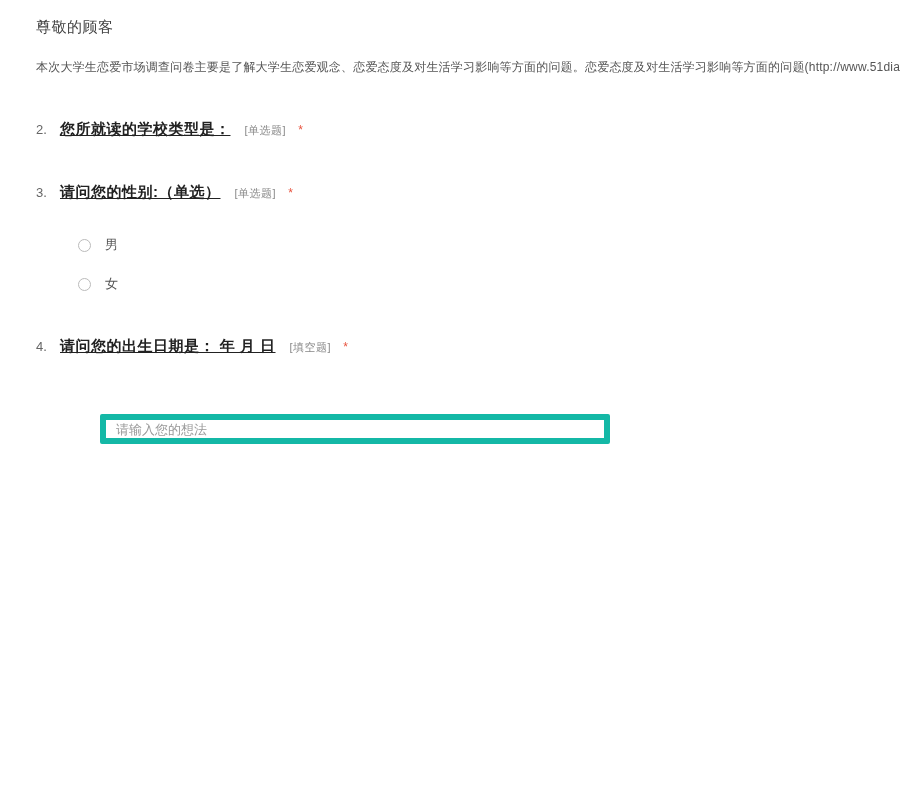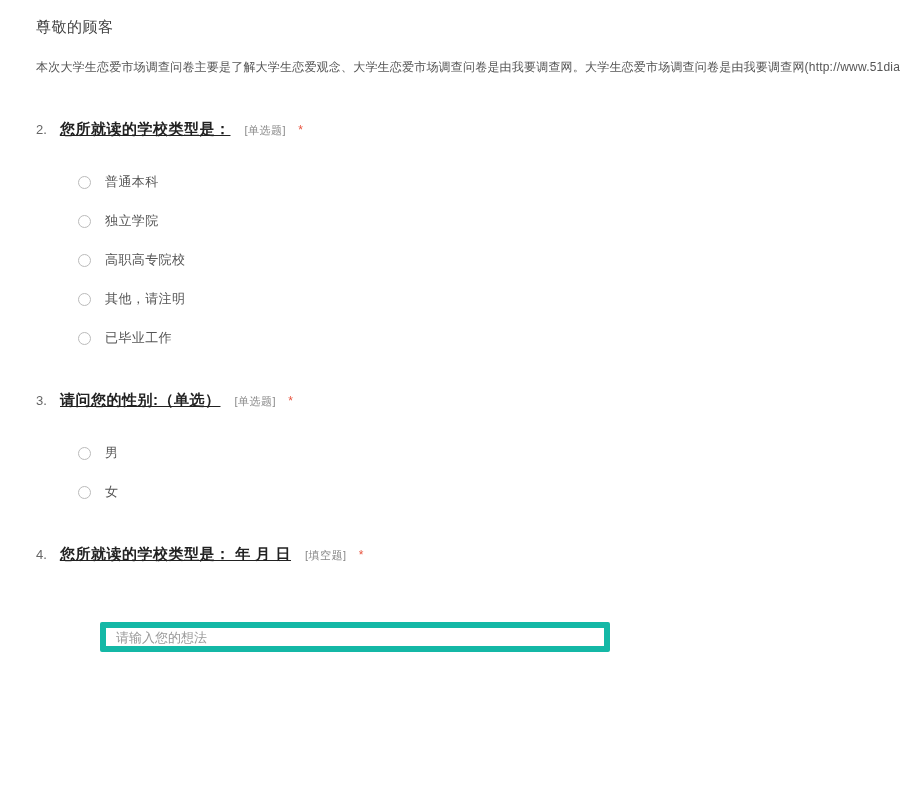--- a/index.html
+++ b/index.html
@@ -111,50 +111,28 @@
   .text-input::placeholder {
     color: #999999;
   }
 </style>
 </head>
 <body>
 
 <div class="page">
 
   <div class="intro-title">尊敬的顾客</div>
-  <div class="intro-body">本次大学生恋爱市场调查问卷主要是了解大学生恋爱观念、大学生恋爱市场调查问卷是由我要调查网。大学生恋爱市场调查问卷是由我要调查网(http://www.51dia</div>
+  <div class="intro-body">本次大学生恋爱市场调查问卷主要是了解大学生恋爱观念、恋爱态度及对生活学习影响等方面的问题。恋爱态度及对生活学习影响等方面的问题(http://www.51dia</div>
 
   <div class="question-block">
     <div class="q-head">
       <span class="q-number">2.</span>
       <span class="q-title">您所就读的学校类型是：</span>
       <span class="q-type">[单选题]</span>
       <span class="q-required">*</span>
-    </div>
-    <div class="options">
-      <div class="option-row">
-        <span class="radio"></span>
-        <span class="option-label">普通本科</span>
-      </div>
-      <div class="option-row">
-        <span class="radio"></span>
-        <span class="option-label">独立学院</span>
-      </div>
-      <div class="option-row">
-        <span class="radio"></span>
-        <span class="option-label">高职高专院校</span>
-      </div>
-      <div class="option-row">
-        <span class="radio"></span>
-        <span class="option-label">其他，请注明</span>
-      </div>
-      <div class="option-row">
-        <span class="radio"></span>
-        <span class="option-label">已毕业工作</span>
-      </div>
     </div>
   </div>
 
   <div class="question-block">
     <div class="q-head">
       <span class="q-number">3.</span>
       <span class="q-title">请问您的性别:（单选）</span>
       <span class="q-type">[单选题]</span>
       <span class="q-required">*</span>
     </div>
@@ -166,21 +144,21 @@
       <div class="option-row">
         <span class="radio"></span>
         <span class="option-label">女</span>
       </div>
     </div>
   </div>
 
   <div class="question-block">
     <div class="q-head">
       <span class="q-number">4.</span>
-      <span class="q-title">您所就读的学校类型是： 年 月 日</span>
+      <span class="q-title">请问您的出生日期是： 年 月 日</span>
       <span class="q-type">[填空题]</span>
       <span class="q-required">*</span>
     </div>
     <div class="text-answer">
       <input class="text-input" type="text" placeholder="请输入您的想法" style="">
     </div>
   </div>
 
 </div>
 

